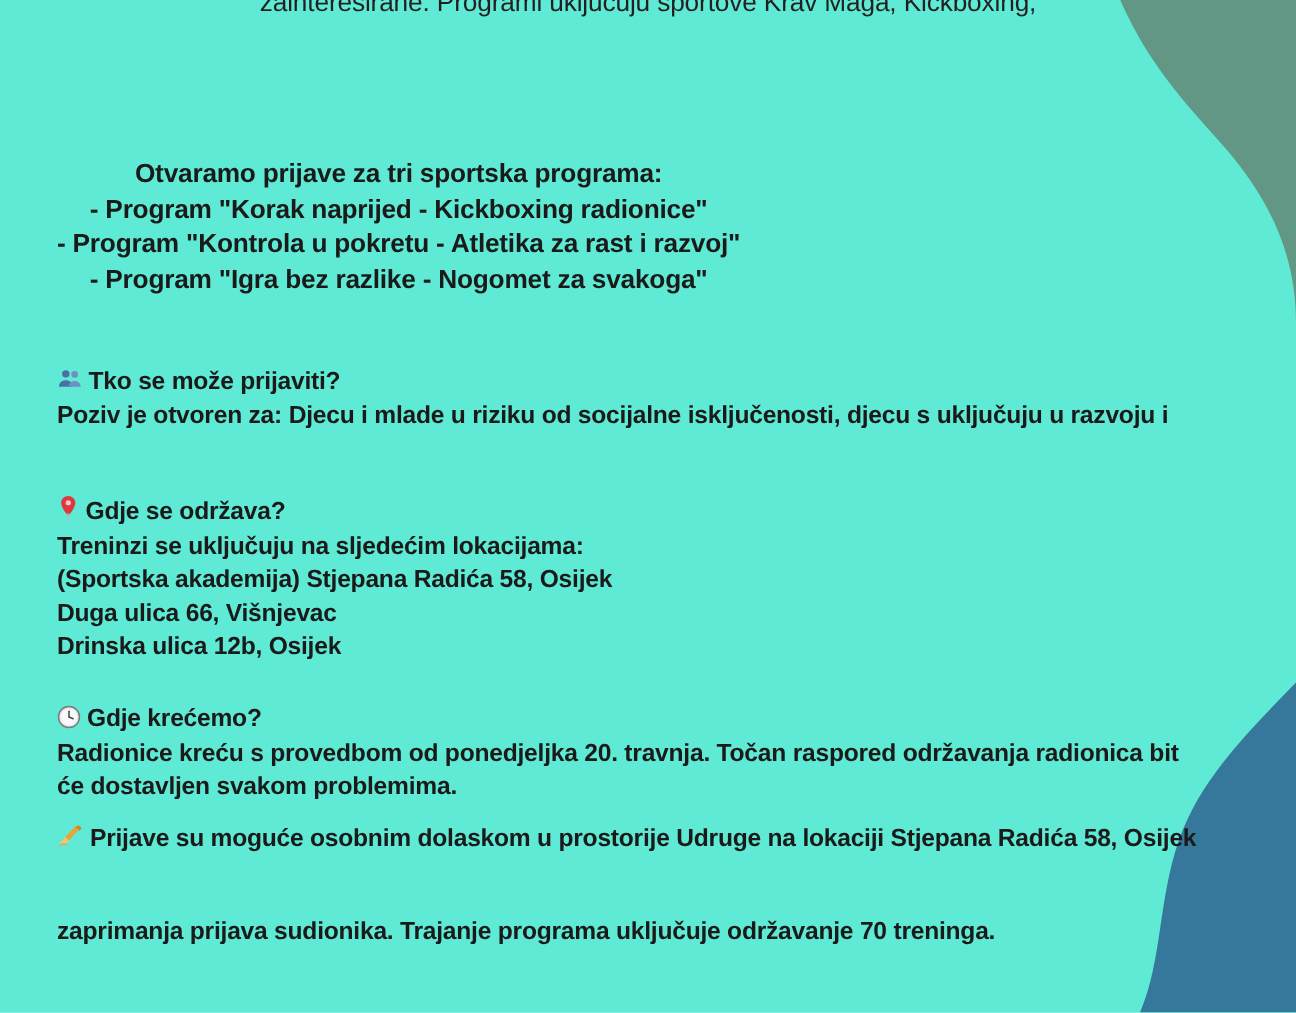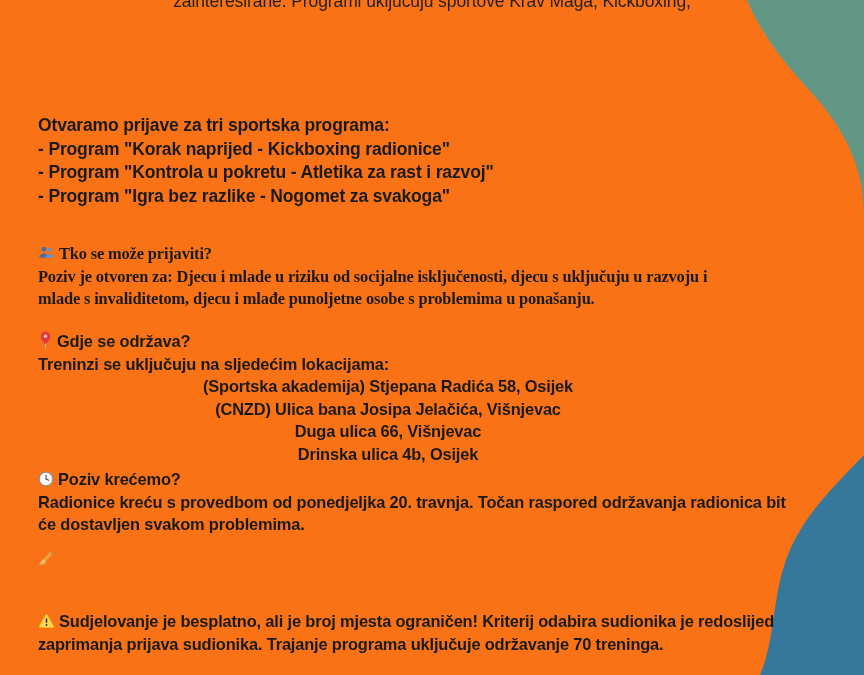--- a/index.html
+++ b/index.html
@@ -12,21 +12,21 @@
     background: #ffffff;
     font-family: "Liberation Sans", sans-serif;
     overflow: hidden;
     position: relative;
   }
 
   #poster {
     position: relative;
     width: 864px;
     height: 675px;
-    background: #f97316;
+    background: #5eead4;
     overflow: hidden;
   }
 
   
   .deco-layer {
     position: absolute;
     inset: 0;
     width: 864px;
     height: 675px;
     pointer-events: none;
@@ -54,36 +54,36 @@
   }
   .intro-line { display: block; white-space: nowrap; }
 
   .block {
     position: absolute;
     left: 38px;
     color: #1a1a1a;
   }
 
   .b-programs {
-    top: 114px;
+    top: 104px;
     font-size: 17.5px;
     line-height: 23.5px;
     font-weight: bold;
     letter-spacing: -0.15px;
+    text-align: center;
   }
   .b-programs .ln { display: block; white-space: nowrap; }
 
   .b-who {
     top: 243px;
     width: 790px;
     font-size: 16.4px;
     line-height: 22.5px;
     font-weight: bold;
     letter-spacing: -0.15px;
-    font-family: Liberation Serif, serif;
   }
   .b-where {
     top: 330px;
     width: 700px;
     font-size: 16.4px;
     line-height: 22.5px;
     font-weight: bold;
     letter-spacing: -0.15px;
   }
   .b-when {
@@ -121,21 +121,21 @@
   .nowrap { white-space: nowrap; }
 
   .emoji {
     display: inline-block;
     vertical-align: -2px;
     margin-right: 4px;
     line-height: 1;
   }
   .emoji svg { display: block; }
 
-  .addr { display: block; white-space: nowrap; text-align: center; }
+  .addr { display: block; white-space: nowrap; }
 </style>
 </head>
 <body>
 
 <div id="poster">
 
   <svg class="deco-layer" viewBox="0 0 864 675" preserveAspectRatio="none" aria-hidden="true">
     <path d="M 742 -40 C 770 30 800 60 830 95 C 855 124 864 160 864 205 L 864 -40 Z" fill="#629685"></path>
     <path d="M 739 -20 C 760 40 792 70 818 100 C 845 132 864 168 864 215 L 864 -20 Z" fill="#629685"></path>
     <path d="M 864 455 C 830 490 800 520 786 560 C 772 600 775 640 760 675 L 864 675 Z" fill="#36789b"></path>
@@ -159,76 +159,64 @@
         <span class="emoji">
           <svg width="17" height="17" viewBox="0 0 24 24">
             <circle cx="8.3" cy="7.4" r="3.5" fill="#4a6fa5"></circle>
             <path d="M1.8 19.5c0-3.6 2.9-6.1 6.5-6.1s6.5 2.5 6.5 6.1z" fill="#4a6fa5"></path>
             <circle cx="16.6" cy="7.9" r="3.1" fill="#6e8fc0"></circle>
             <path d="M10.9 19.5c0-3.2 2.6-5.4 5.7-5.4s5.7 2.2 5.7 5.4z" fill="#6e8fc0"></path>
           </svg>
         </span><span>Tko se može prijaviti?</span>
       </span>
       <span class="body-line">Poziv je otvoren za: Djecu i mlade u riziku od socijalne isključenosti, djecu s uključuju u razvoju i</span>
-      <span class="body-line">mlade s invaliditetom, djecu i mlađe punoljetne osobe s problemima u ponašanju.</span>
     </div>
 
     <div class="block b-where">
       <span class="heading-line">
         <span class="emoji">
           <svg width="15" height="18" viewBox="0 0 16 22">
             <path d="M8 0.8C4.7 0.8 2.2 3.3 2.2 6.4c0 4.1 5.2 9.9 5.4 10.1.2.2.6.2.8 0 .2-.2 5.4-6 5.4-10.1C13.8 3.3 11.3.8 8 .8z" fill="#e0383e"></path>
             <circle cx="8" cy="6.3" r="2.1" fill="#f6c7c8"></circle>
             <rect x="7.4" y="15" width="1.2" height="6.4" fill="#b8b8b8"></rect>
           </svg>
         </span><span>Gdje se održava?</span>
       </span>
       <span class="body-line nowrap">Treninzi se uključuju na sljedećim lokacijama:</span>
       <span class="addr">(Sportska akademija) Stjepana Radića 58, Osijek</span>
-      <span class="addr">(CNZD) Ulica bana Josipa Jelačića, Višnjevac</span>
       <span class="addr">Duga ulica 66, Višnjevac</span>
-      <span class="addr">Drinska ulica 4b, Osijek</span>
+      <span class="addr">Drinska ulica 12b, Osijek</span>
     </div>
 
     <div class="block b-when">
       <span class="heading-line">
         <span class="emoji">
           <svg width="16" height="16" viewBox="0 0 22 22">
             <circle cx="11" cy="11" r="9.6" fill="#e8e8e8" stroke="#7a7a7a" stroke-width="1.3"></circle>
             <circle cx="11" cy="11" r="7.4" fill="#fafafa"></circle>
             <line x1="11" y1="11" x2="11" y2="5.8" stroke="#4a4a4a" stroke-width="1.4" stroke-linecap="round"></line>
             <line x1="11" y1="11" x2="14.8" y2="12.6" stroke="#4a4a4a" stroke-width="1.4" stroke-linecap="round"></line>
           </svg>
-        </span><span>Poziv krećemo?</span>
+        </span><span>Gdje krećemo?</span>
       </span>
       <span class="body-line">Radionice kreću s provedbom od ponedjeljka 20. travnja. Točan raspored održavanja radionica bit</span>
       <span class="body-line">će dostavljen svakom problemima.</span>
     </div>
 
     <div class="block b-apply">
       <span class="body-line">
         <span class="emoji">
           <svg width="18" height="16" viewBox="0 0 24 20">
             <path d="M2 16.8c2.2-1.1 4.1-1.2 6.1-.6l2.6-3.3-3.5-2.8-3.6 4.2z" fill="#f2c66a"></path>
             <path d="M7.2 10.1l3.5 2.8 8.4-9.2c.5-.6.4-1.4-.2-1.9l-1.2-1c-.6-.5-1.5-.4-2 .2z" fill="#e8a33d"></path>
             <path d="M16.6 1.6l3.5 2.9 1.2-1.4c.5-.6.4-1.4-.2-1.9l-1.3-1.1c-.6-.5-1.4-.4-1.9.2z" fill="#c98a2d"></path>
             <path d="M1.5 18.6c2.6-1.6 5.3-1.7 8.2-1l-1.6-1.4c-2-.6-3.9-.5-6.1.6z" fill="#dba95e"></path>
           </svg>
-        </span>
+        </span><span>Prijave su moguće osobnim dolaskom u prostorije Udruge na lokaciji Stjepana Radića 58, Osijek</span>
       </span>
     </div>
 
     <div class="block b-note">
-      <span class="body-line">
-        <span class="emoji">
-          <svg width="17" height="16" viewBox="0 0 22 20">
-            <path d="M11 1.2c.5 0 1 .3 1.3.8l8.3 14.5c.6 1 -.2 2.3 -1.3 2.3H2.7c-1.1 0 -1.9 -1.3 -1.3 -2.3L9.7 2c.3-.5.8-.8 1.3-.8z" fill="#f2c230"></path>
-            <path d="M11 2.6c.3 0 .5.1.7.4l7.8 13.6c.3.6-.1 1.3-.7 1.3H3.2c-.6 0-1-.7-.7-1.3L10.3 3c.2-.3.4-.4.7-.4z" fill="#ffd84d"></path>
-            <rect x="10" y="6.4" width="2" height="6.2" rx="1" fill="#3a3a2a"></rect>
-            <circle cx="11" cy="15.2" r="1.25" fill="#3a3a2a"></circle>
-          </svg>
-        </span><span>Sudjelovanje je besplatno, ali je broj mjesta ograničen! Kriterij odabira sudionika je redoslijed</span>
-      </span>
       <span class="body-line">zaprimanja prijava sudionika. Trajanje programa uključuje održavanje 70 treninga.</span>
     </div>
 
   </div>
 </div>
 
 </body></html>

